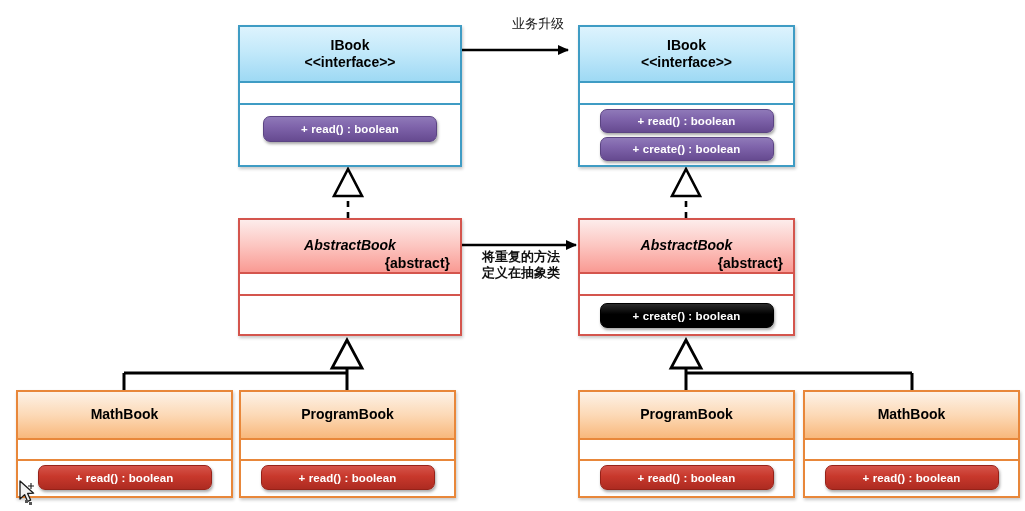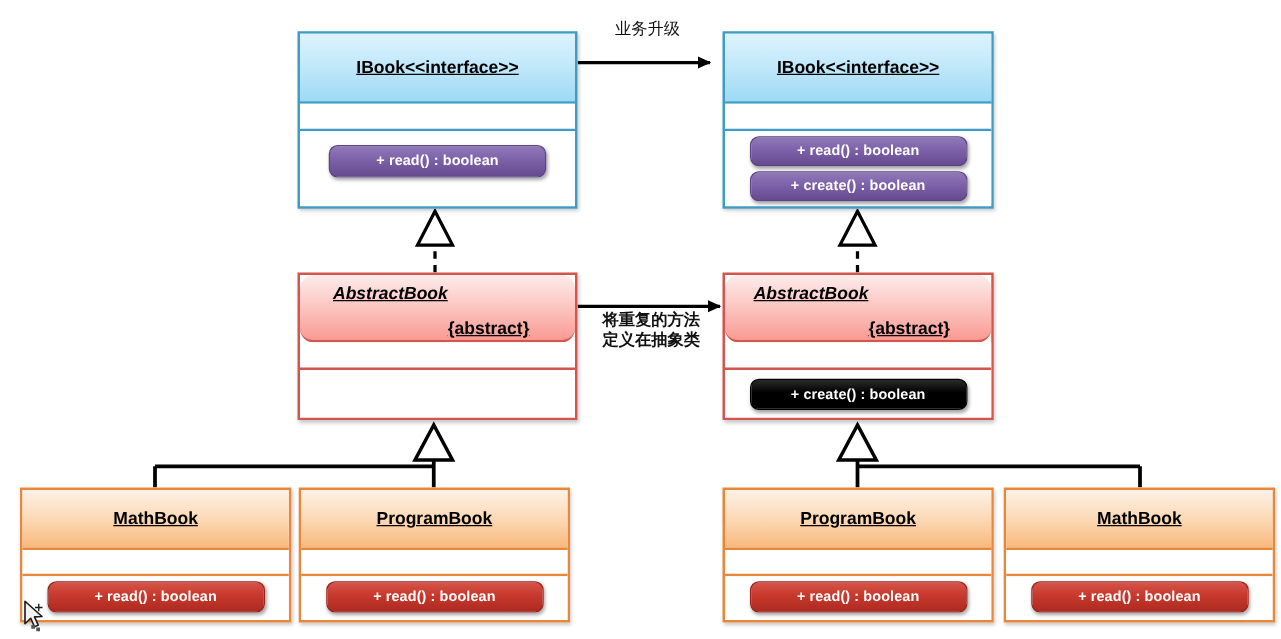--- a/index.html
+++ b/index.html
@@ -8,47 +8,47 @@
     font-family:"Liberation Sans","DejaVu Sans",sans-serif;
     color:#000;
   }
   #canvas{position:absolute;left:0;top:0;width:1025px;height:511px;}
   svg.edges{position:absolute;left:0;top:0;width:1025px;height:511px;pointer-events:none;}
 
   
   .cls{position:absolute;box-sizing:border-box;background:#fff;}
   .cls .hdr{
     box-sizing:border-box;width:100%;text-align:center;
-    display:flex;flex-direction:row;align-items:center;justify-content:center;
-    font-weight:bold;line-height:1.25;text-decoration:underline;
+    display:flex;flex-direction:column;align-items:center;justify-content:center;
+    font-weight:bold;line-height:1.25;
   }
   .cls .attrs{box-sizing:border-box;width:100%;}
   .cls .ops{box-sizing:border-box;width:100%;display:flex;flex-direction:column;
             align-items:center;justify-content:flex-start;}
 
   
   .iface{border:2px solid #3f9cc4;box-shadow:1px 2px 3px rgba(0,0,0,.22);}
   .iface .hdr{
     background:linear-gradient(180deg,#ddf3fd 0%,#c3e9fa 45%,#9ed9f4 100%);
     border-bottom:2px solid #3f9cc4;font-size:14px;
   }
   .iface .attrs{background:#fff;border-bottom:2px solid #3f9cc4;}
   .iface .ops{background:#fff;}
 
   
   .abs{border:2px solid #d4554d;box-shadow:1px 2px 3px rgba(0,0,0,.22);}
   .abs .hdr{
     background:linear-gradient(180deg,#fdeceb 0%,#fcc5c0 50%,#f99a93 100%);
     border-bottom:2px solid #d4554d;font-size:14px;
-    align-items:stretch;justify-content:center;border-radius:11px;
+    align-items:stretch;justify-content:flex-end;
   }
   .abs .attrs{background:#fff;border-bottom:2px solid #d4554d;}
   .abs .ops{background:#fff;}
   .abs .nm{font-style:italic;font-weight:bold;text-align:center;display:block;}
-  .abs .ab{font-weight:bold;text-align:right;display:block;padding-right:10px;margin-top:28px;}
+  .abs .ab{font-weight:bold;text-align:right;display:block;padding-right:10px;}
 
   
   .conc{border:2px solid #e8873a;box-shadow:1px 2px 3px rgba(0,0,0,.22);}
   .conc .hdr{
     background:linear-gradient(180deg,#fdf2e7 0%,#fcd9b6 50%,#f8b87c 100%);
     border-bottom:2px solid #e8873a;font-size:14px;text-align:center;
   }
   .conc .attrs{background:#fff;border-bottom:2px solid #e8873a;}
   .conc .ops{background:#fff;}
 
@@ -196,21 +196,21 @@
   <div class="cls conc" style="left:803px;top:390px;width:217px;height:108px;">
     <div class="hdr" style="height:48px;">
       <div>MathBook</div>
     </div>
     <div class="attrs" style="height:21px;"></div>
     <div class="ops" style="height:35px;padding-top:4px;">
       <div class="m red" style="width:174px;height:25px;">+ read() : boolean</div>
     </div>
   </div>
 
-  <div class="note" style="left:478px;top:16px;width:80px;">业务升级</div>
+  <div class="note" style="left:498px;top:16px;width:80px;">业务升级</div>
 
   <div class="note" style="left:462px;top:249px;width:118px;font-weight:bold;">
     <div>将重复的方法</div>
     <div>定义在抽象类</div>
   </div>
 
   <svg class="cursor" style="left:18px;top:480px;" viewBox="0 0 22 26" xmlns="http://www.w3.org/2000/svg">
     <path d="M2,1 L2,19 L6.6,14.6 L9.6,21.4 L12.6,20.1 L9.6,13.5 L15.6,13.2 Z" fill="#f2f2f2" stroke="#1a1a1a" stroke-width="1.3" stroke-linejoin="round"></path>
     <path d="M13,3 L13,9 M10,6 L16,6" stroke="#1a1a1a" stroke-width="1.1"></path>
     <rect x="7" y="20" width="3" height="3" fill="#555"></rect>

